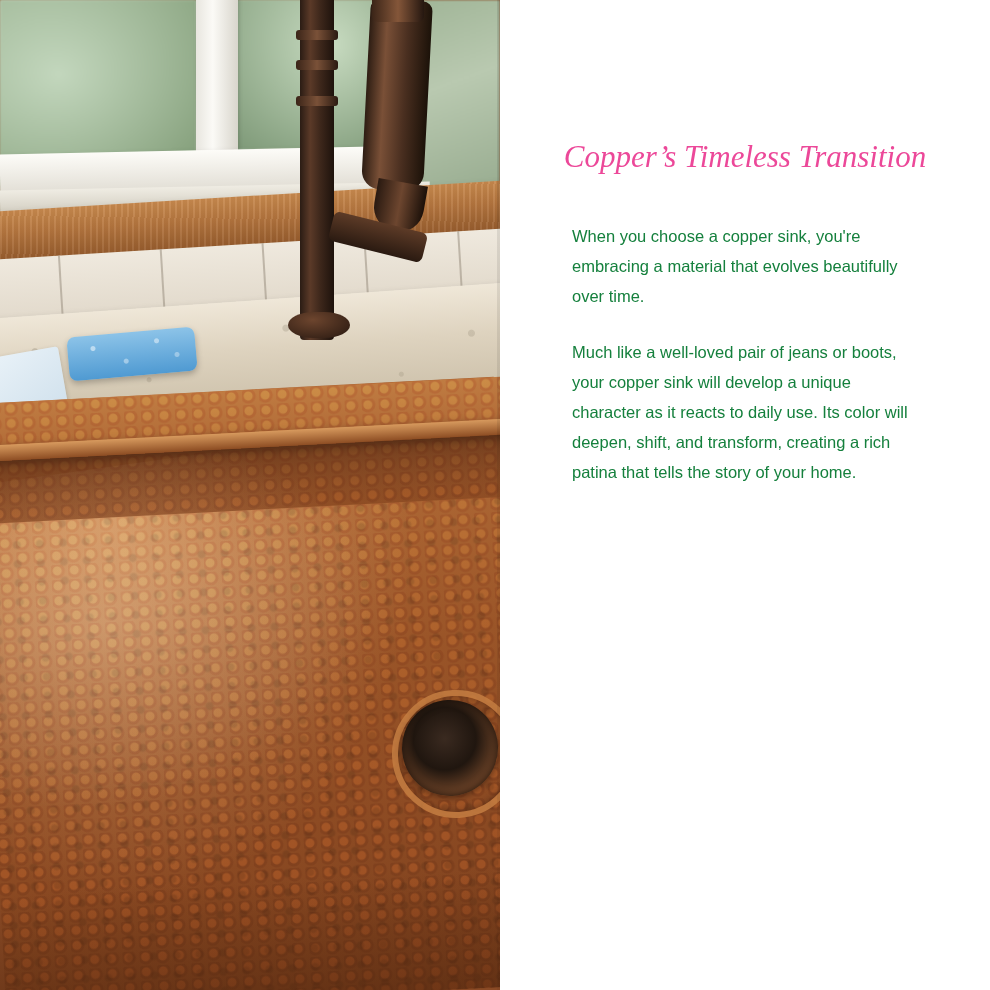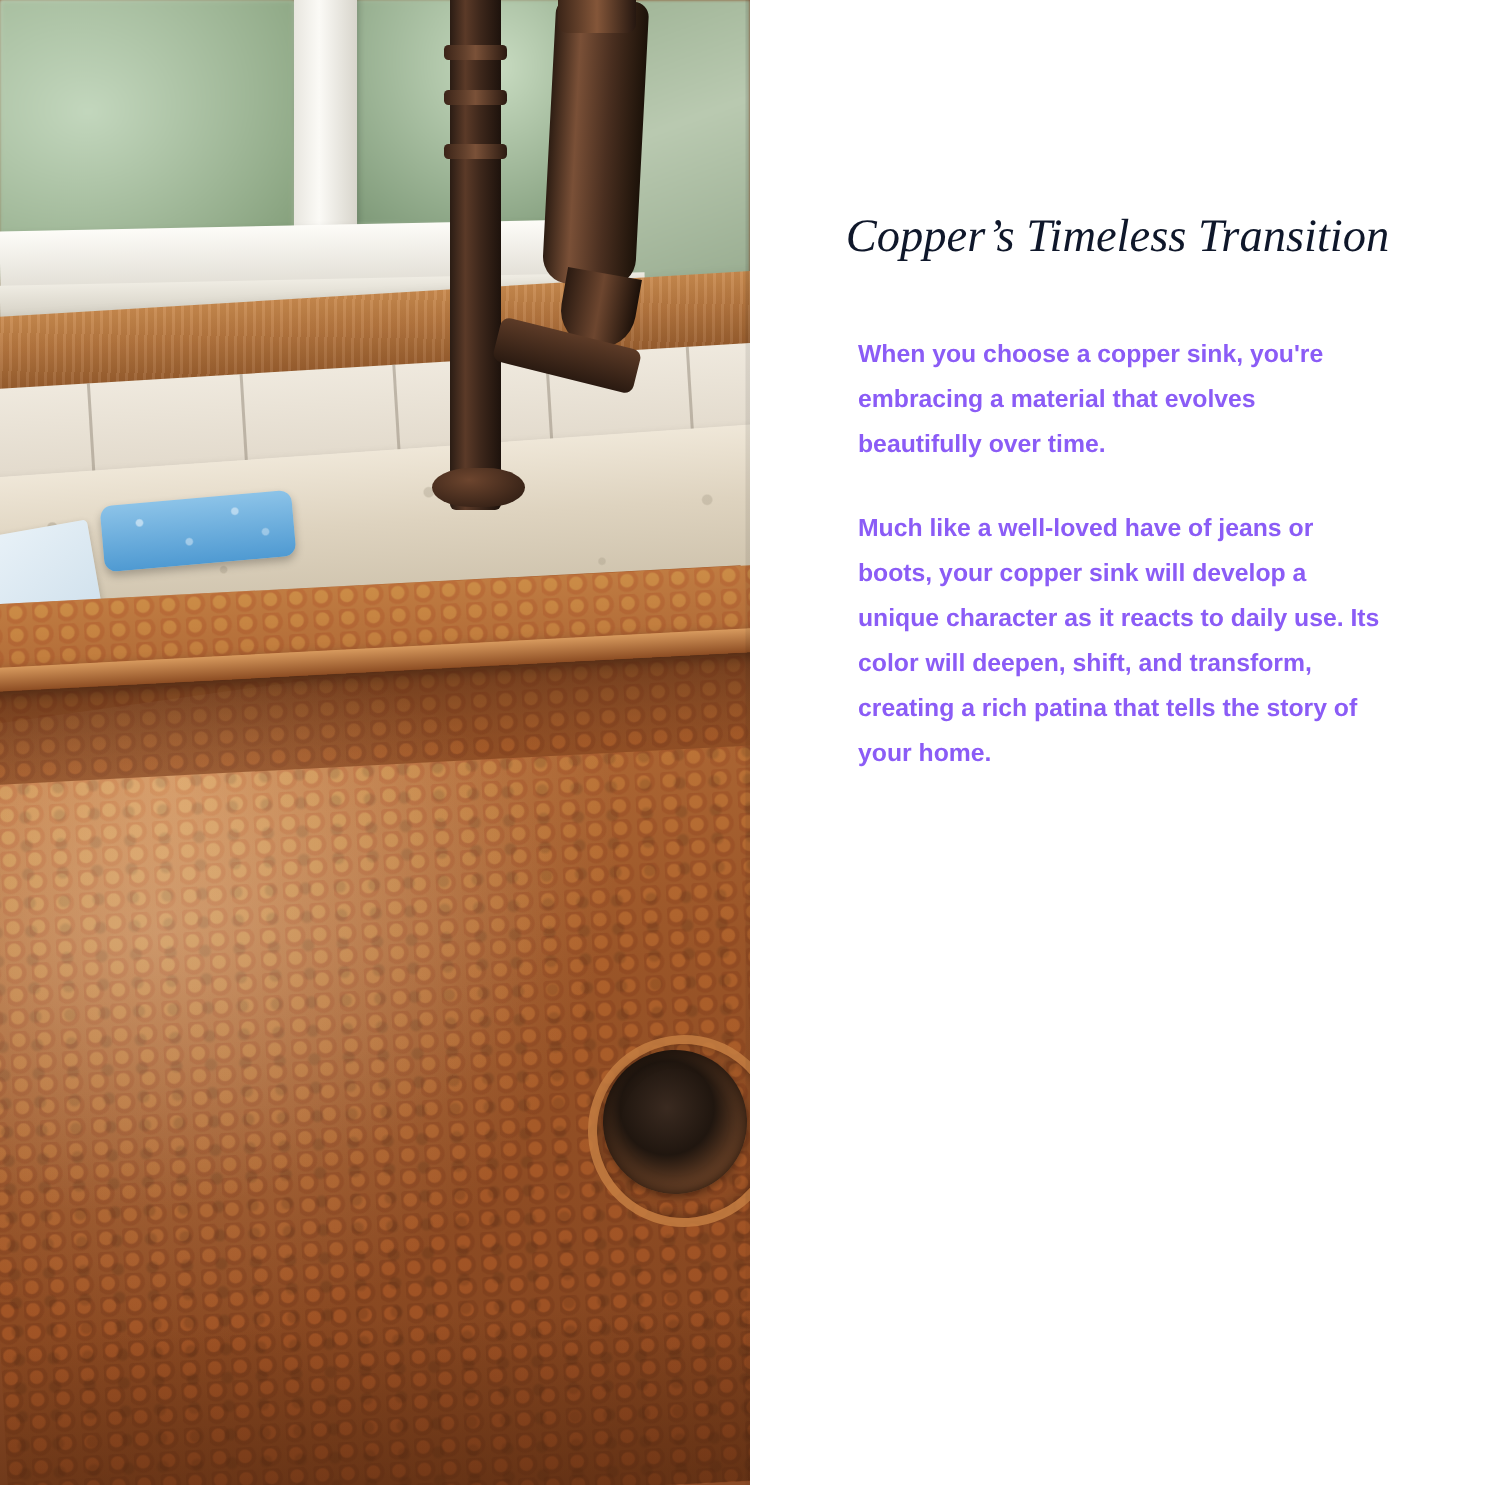--- a/index.html
+++ b/index.html
@@ -303,35 +303,34 @@
     letter-spacing: .2px;
     line-height: 1.25;
   }
   .headline-1 .bold {
     font-weight: bold;
   }
   .headline-2 {
     font-family: "Liberation Serif", serif;
     font-style: italic;
     font-size: 31px;
-    color: #0f172a;
+    color: #ec4899;
     margin-top: 6px;
     line-height: 1.25;
   }
   .body-wrap {
     margin: 44px 0 0 72px;
     width: 350px;
   }
   .para {
     font-family: "Liberation Sans", sans-serif;
     font-size: 16.5px;
     line-height: 30px;
-    color: #8b5cf6;
+    color: #15803d;
     margin: 0 0 26px 0;
-    font-weight: bold;
   }
   .para:last-child { margin-bottom: 0; }
 </style>
 </head>
 <body>
 
 <div class="page">
 
   <div class="photo-panel">
     <div class="win-bg"></div>
@@ -390,17 +389,17 @@
   </div>
 
   <div class="text-panel">
 
     <div class="headline-wrap">
       <div class="headline-2">Copper’s Timeless Transition</div>
     </div>
 
     <div class="body-wrap">
       <p class="para">When you choose a copper sink, you're embracing a material that evolves beautifully over time.</p>
-      <p class="para">Much like a well-loved have of jeans or boots, your copper sink will develop a unique character as it reacts to daily use. Its color will deepen, shift, and transform, creating a rich patina that tells the story of your home.</p>
+      <p class="para">Much like a well-loved pair of jeans or boots, your copper sink will develop a unique character as it reacts to daily use. Its color will deepen, shift, and transform, creating a rich patina that tells the story of your home.</p>
     </div>
 
   </div>
 </div>
 
 </body></html>

